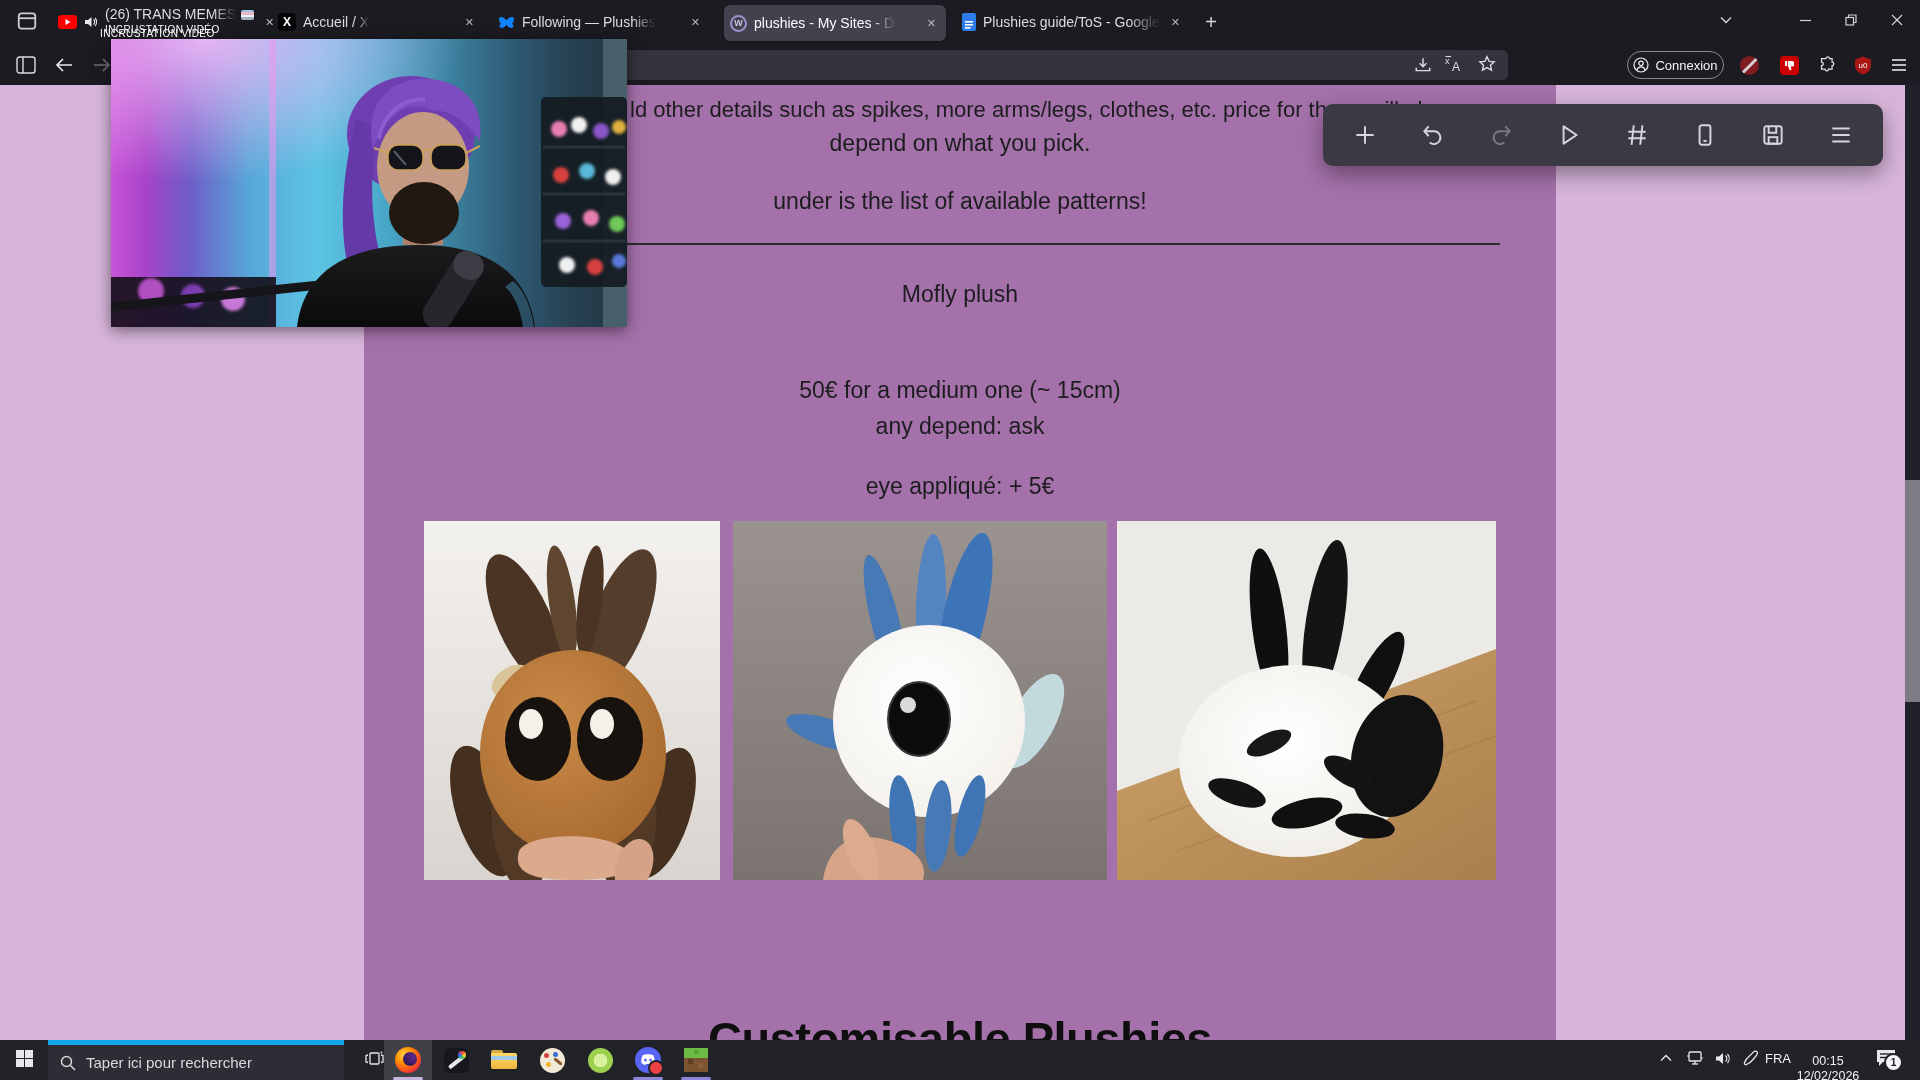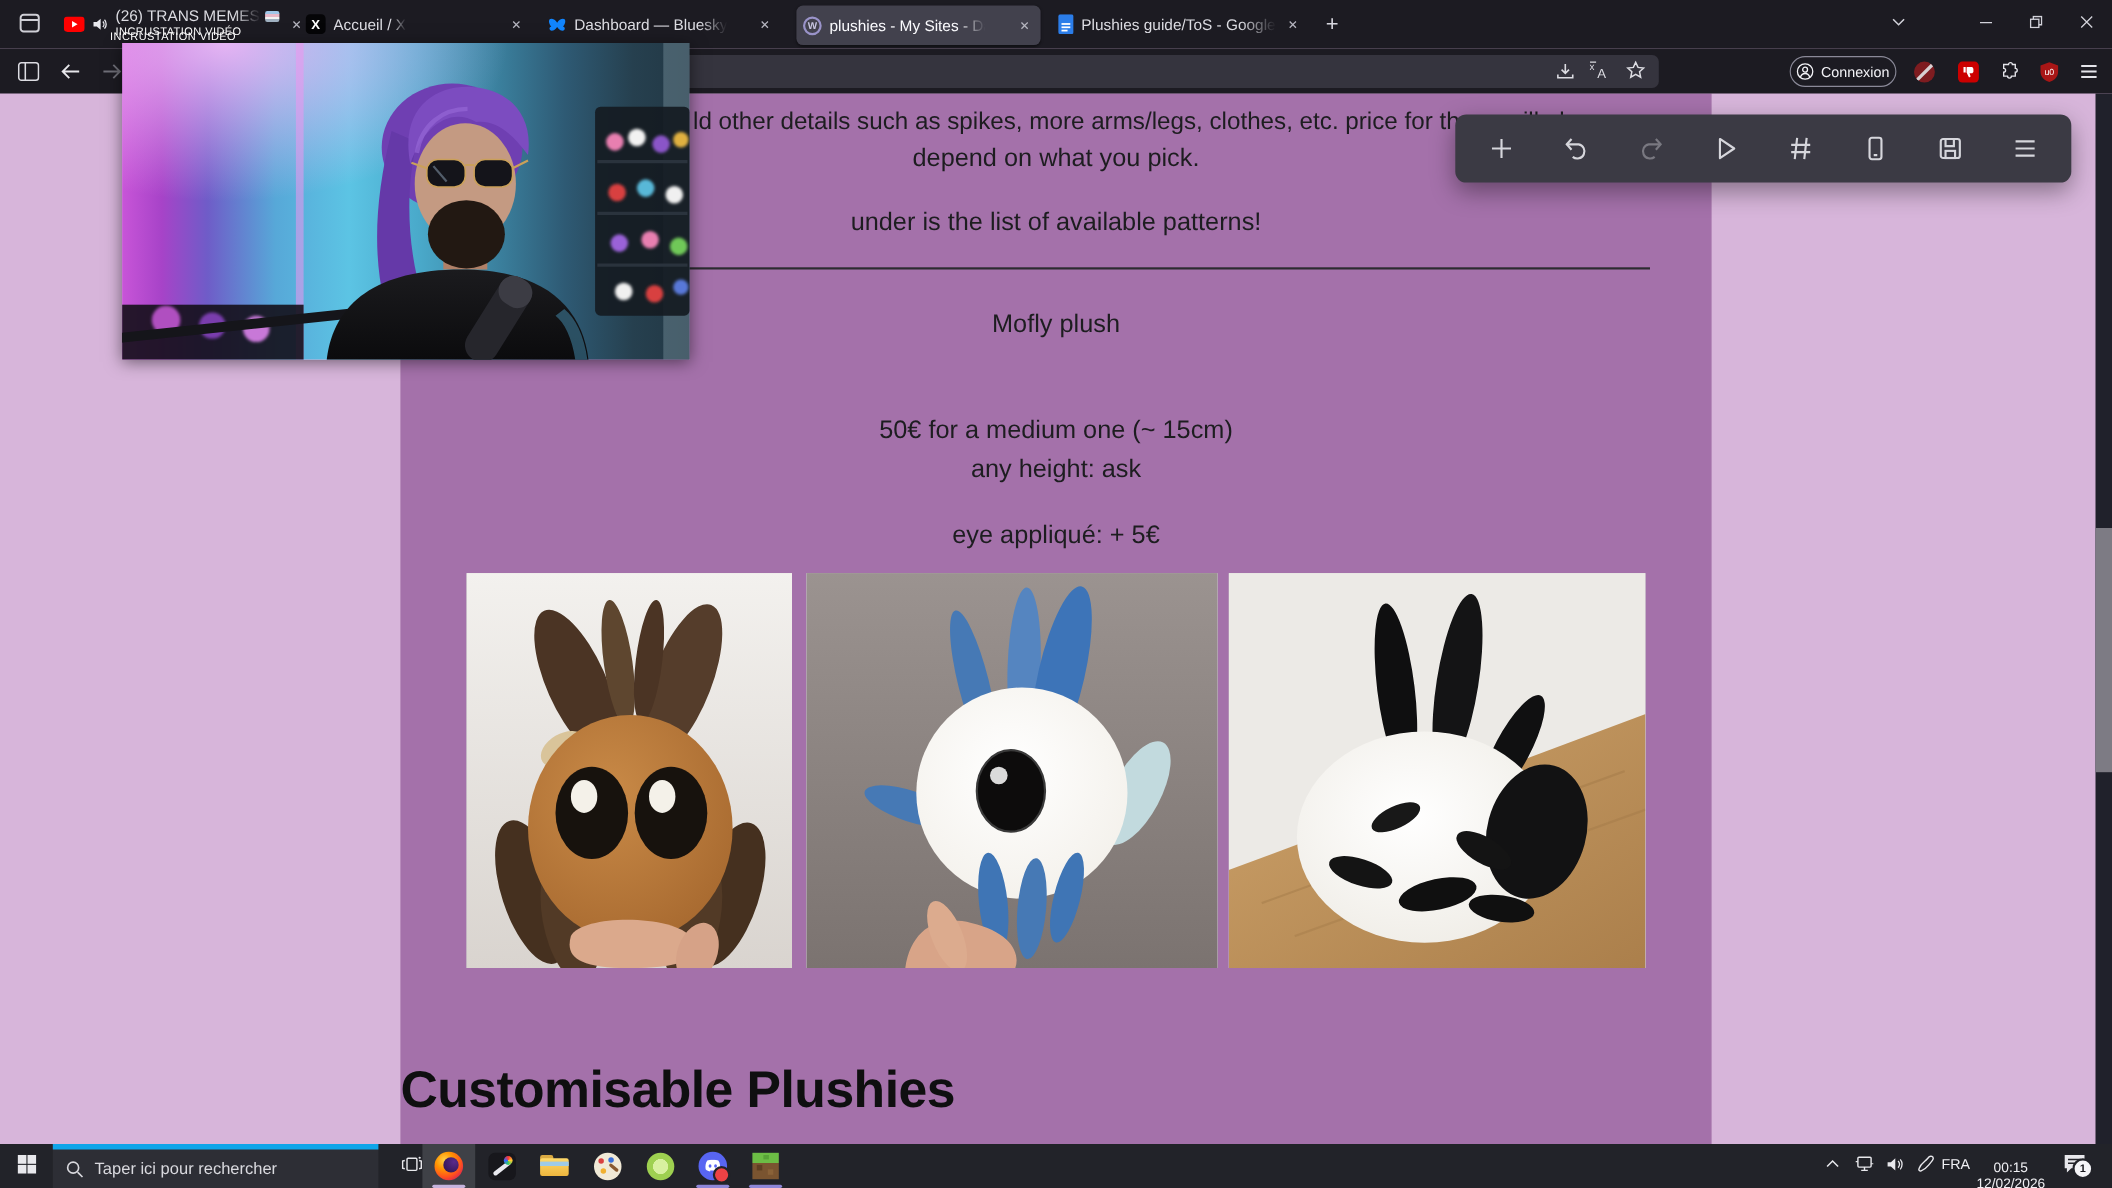--- a/index.html
+++ b/index.html
@@ -29,21 +29,21 @@
 
   
   .page{position:absolute;left:0;top:85px;width:1920px;height:955px;background:#d7b5da;z-index:1;}
   .column{position:absolute;left:364px;top:0;width:1192px;height:955px;background:#a471aa;}
   .ptext{position:absolute;left:364px;width:1192px;text-align:center;color:#1d1d20;font-size:23px;}
   .photo{position:absolute;top:436px;height:359px;overflow:hidden;background:#ccc;}
   .divider{position:absolute;left:0;top:814px;width:1920px;height:30px;background:rgba(43,19,56,.42);
            display:flex;align-items:center;}
   .dash{flex:1;height:3px;background:repeating-linear-gradient(90deg,#a9d6e8 0 12px,transparent 12px 26px);}
   .divider .tag{margin:0 24px;color:#a9d6e8;font-size:19px;}
-  .heading{position:absolute;left:364px;top:877px;width:1192px;
+  .heading{position:absolute;left:364px;top:926px;width:1192px;text-align:center;
            font-size:47px;font-weight:800;color:#0f0f10;letter-spacing:-.5px;}
   .scroll-track{position:absolute;left:1905px;top:0;width:15px;height:955px;background:#20212b;}
   .scroll-thumb{position:absolute;left:1905px;top:395px;width:15px;height:222px;background:#7d7b84;}
 
   
   .edbar{position:absolute;left:1323px;top:104px;width:560px;height:62px;background:#3b3a44;border-radius:10px;
          box-shadow:0 8px 22px rgba(0,0,0,.38);z-index:5;display:flex;align-items:center;justify-content:space-around;padding:0 8px;box-sizing:border-box;}
   .edbtn{width:44px;height:44px;display:flex;align-items:center;justify-content:center;color:#d6d6dc;}
   .edbtn.dis{opacity:.4;}
 
@@ -104,21 +104,21 @@
       <span class="tab-title">Accueil / X</span>
       <span class="close" style="margin-left:auto">✕</span>
     </div>
 
     <div class="tab" style="left:492px;width:218px;">
       <span class="favsq">
         <svg width="17" height="15" viewBox="0 0 16 14" fill="#1185fe">
             <path d="M8 5.2 C6.5 2.4 3 .9 1.6 2.3 C.4 3.6 1.2 6.9 3 8.5 C1.6 8.9 1 10 1.8 11.3 C2.7 12.7 5.3 12.2 6.8 10.5 L8 9 L9.2 10.5 C10.7 12.2 13.3 12.7 14.2 11.3 C15 10 14.4 8.9 13 8.5 C14.8 6.9 15.6 3.6 14.4 2.3 C13 .9 9.5 2.4 8 5.2 Z"></path>
           </svg>
       </span>
-      <span class="tab-title">Dashboard — Bluesky</span>
+      <span class="tab-title">Following — Plushies</span>
       <span class="close" style="margin-left:auto">✕</span>
     </div>
 
     <div class="tab tab-active" style="left:724px;width:222px;">
       <span class="favsq" style="width:17px;height:17px;border:2px solid #9a93c9;border-radius:50%;color:#c9c6e2;font-size:9px;font-weight:bold;justify-content:center;box-sizing:border-box;">W</span>
       <span class="tab-title" style="max-width:142px;color:#fbfbfe;">plushies - My Sites - Dashboard</span>
       <span class="close">✕</span>
     </div>
 
     <div class="tab" style="left:956px;width:234px;">
@@ -243,21 +243,21 @@
     <div class="column"></div>
 
     <div class="i" style="left:630px;top:12px;font-size:22px;color:#1d1d20;white-space:nowrap;">ld other details such as spikes, more arms/legs, clothes, etc. price for these will also</div>
     <div class="ptext" style="top:45px;">depend on what you pick.</div>
     <div class="ptext" style="top:103px;">under is the list of available patterns!</div>
 
     <div class="i" style="left:420px;top:158px;width:1080px;border-top:2px solid #2c2c30;"></div>
 
     <div class="ptext" style="top:196px;">Mofly plush</div>
     <div class="ptext" style="top:292px;">50€ for a medium one (~ 15cm)</div>
-    <div class="ptext" style="top:328px;">any height: ask</div>
+    <div class="ptext" style="top:328px;">any depend: ask</div>
     <div class="ptext" style="top:388px;">eye appliqué: + 5€</div>
 
     <div class="photo" style="left:424px;width:296px;">
       <svg width="296" height="359" viewBox="0 0 296 359">
         <defs>
           <linearGradient id="p1bg" x1="0" y1="0" x2="0" y2="1">
               <stop offset="0" stop-color="#f3f1ee"></stop>
               <stop offset="1" stop-color="#d9d4cf"></stop>
             </linearGradient>
           <radialGradient id="p1body" cx=".4" cy=".35" r="1">

